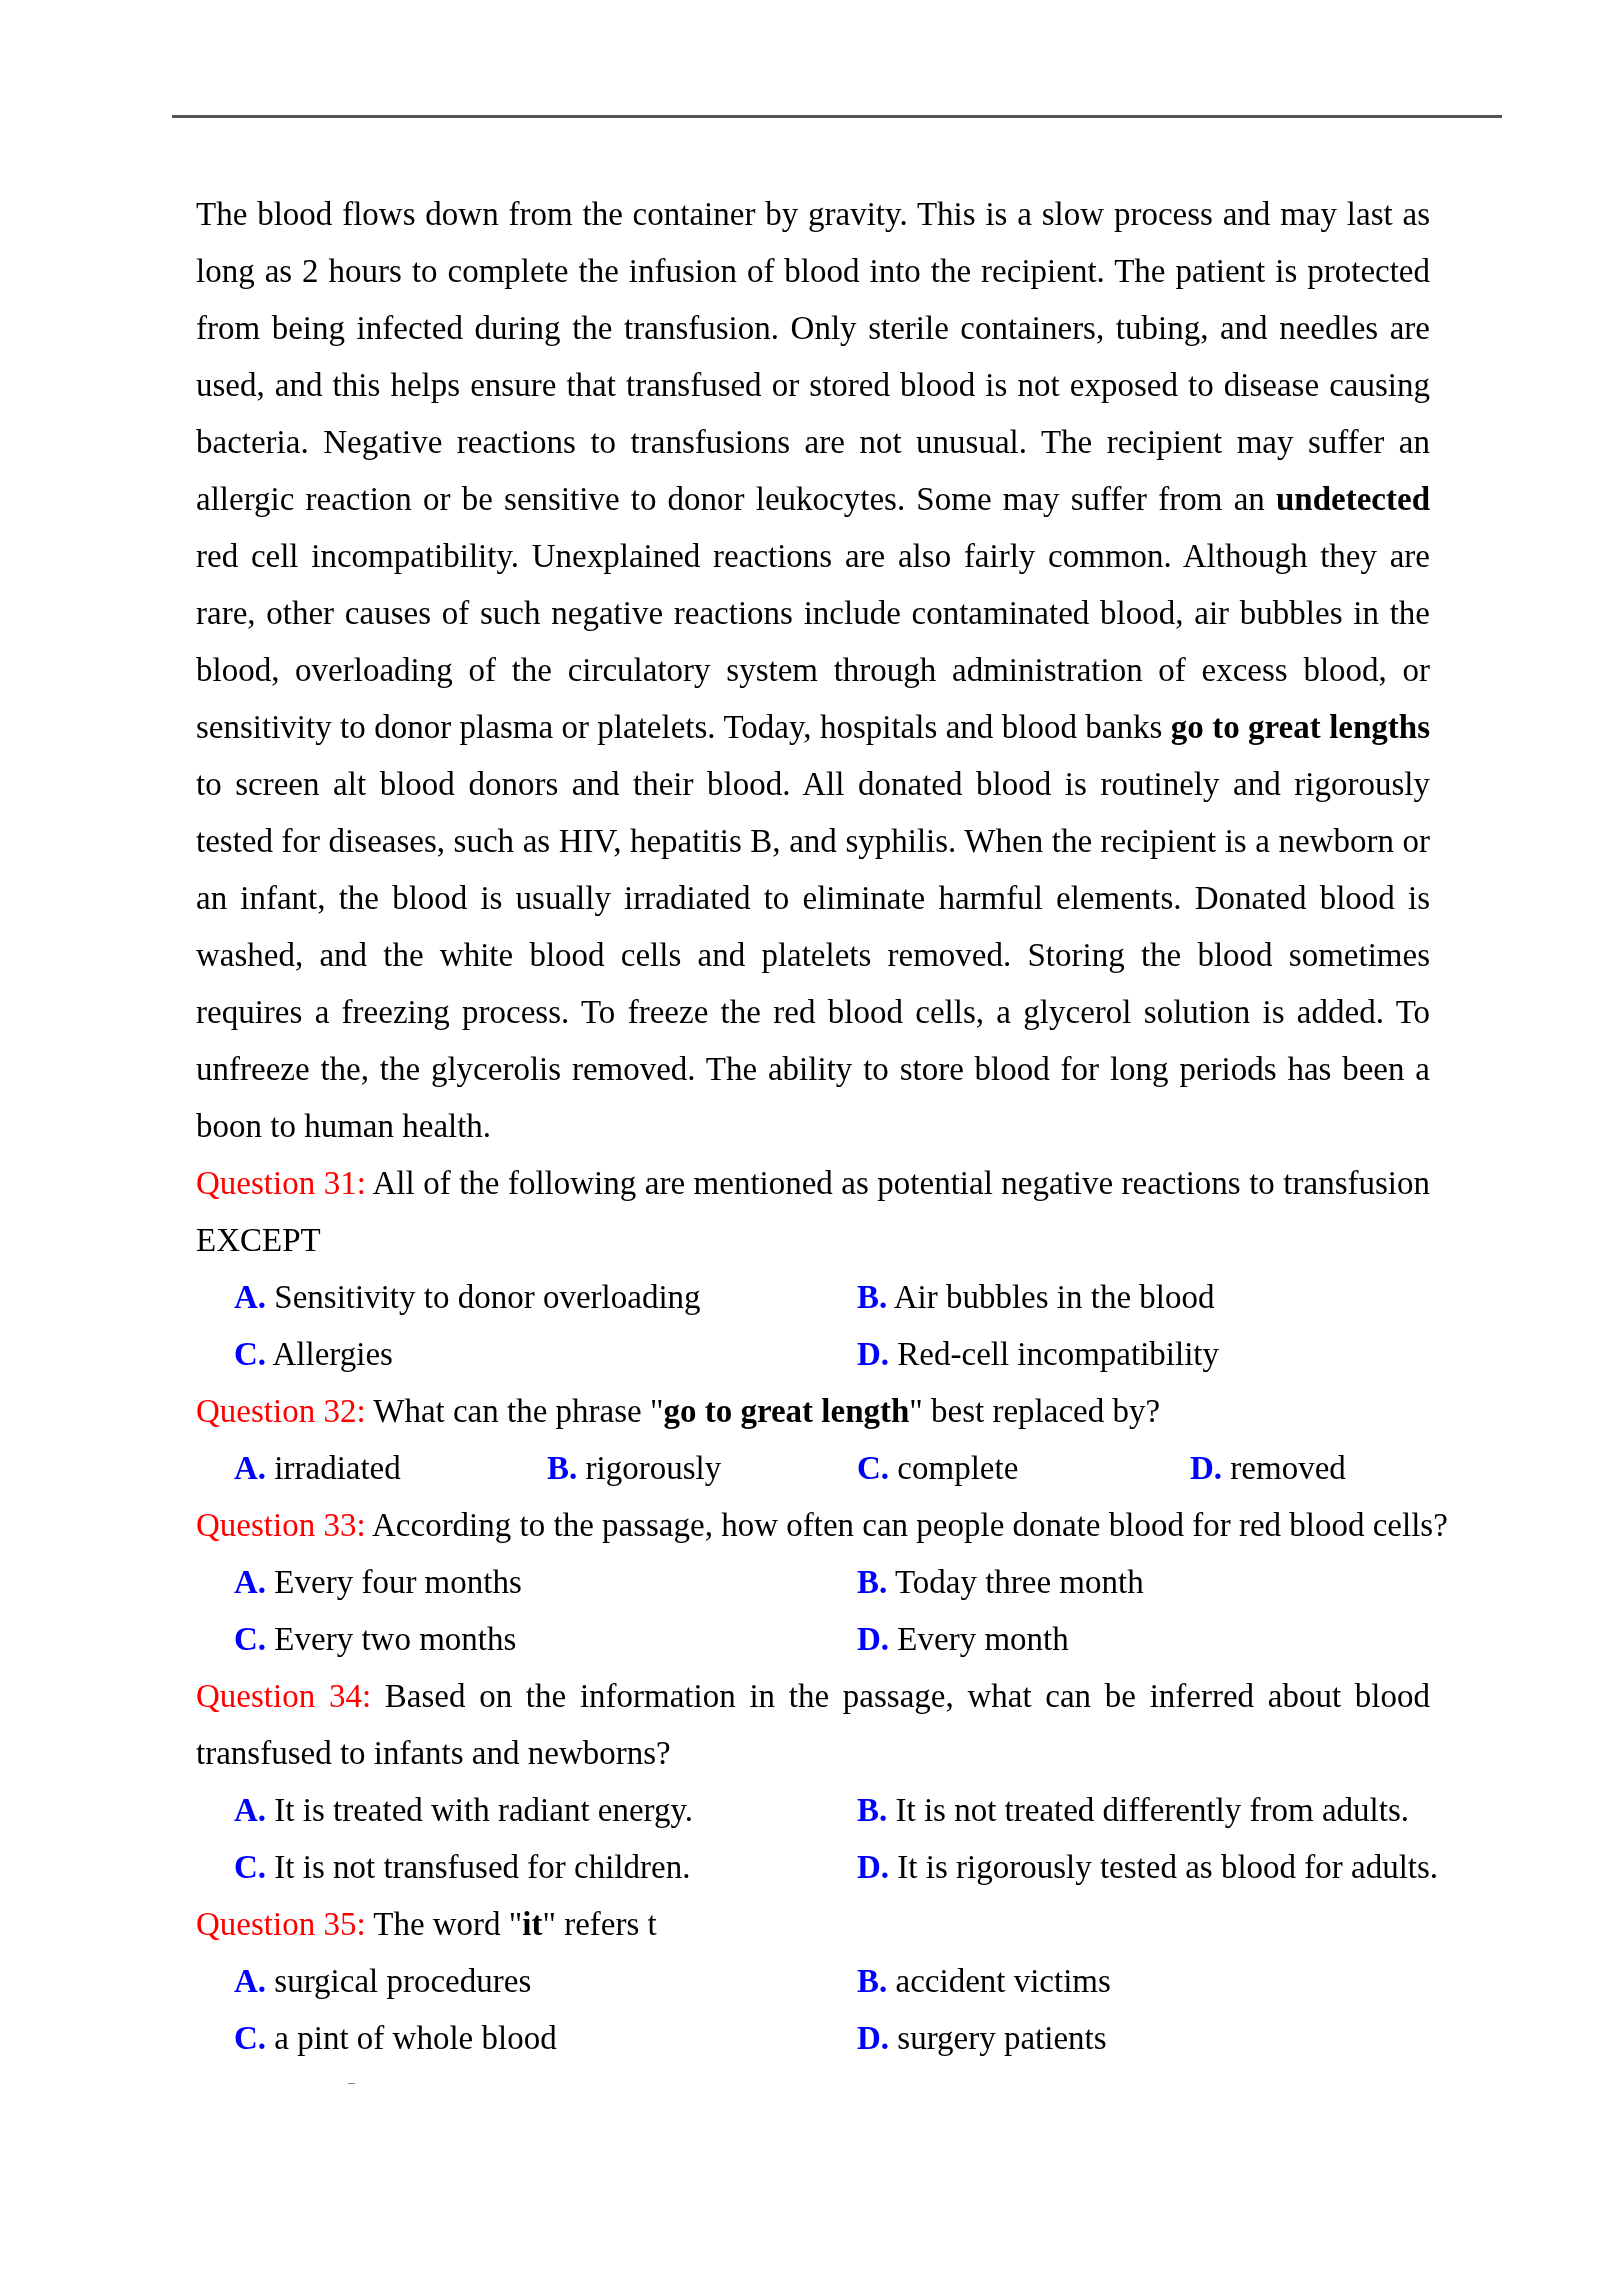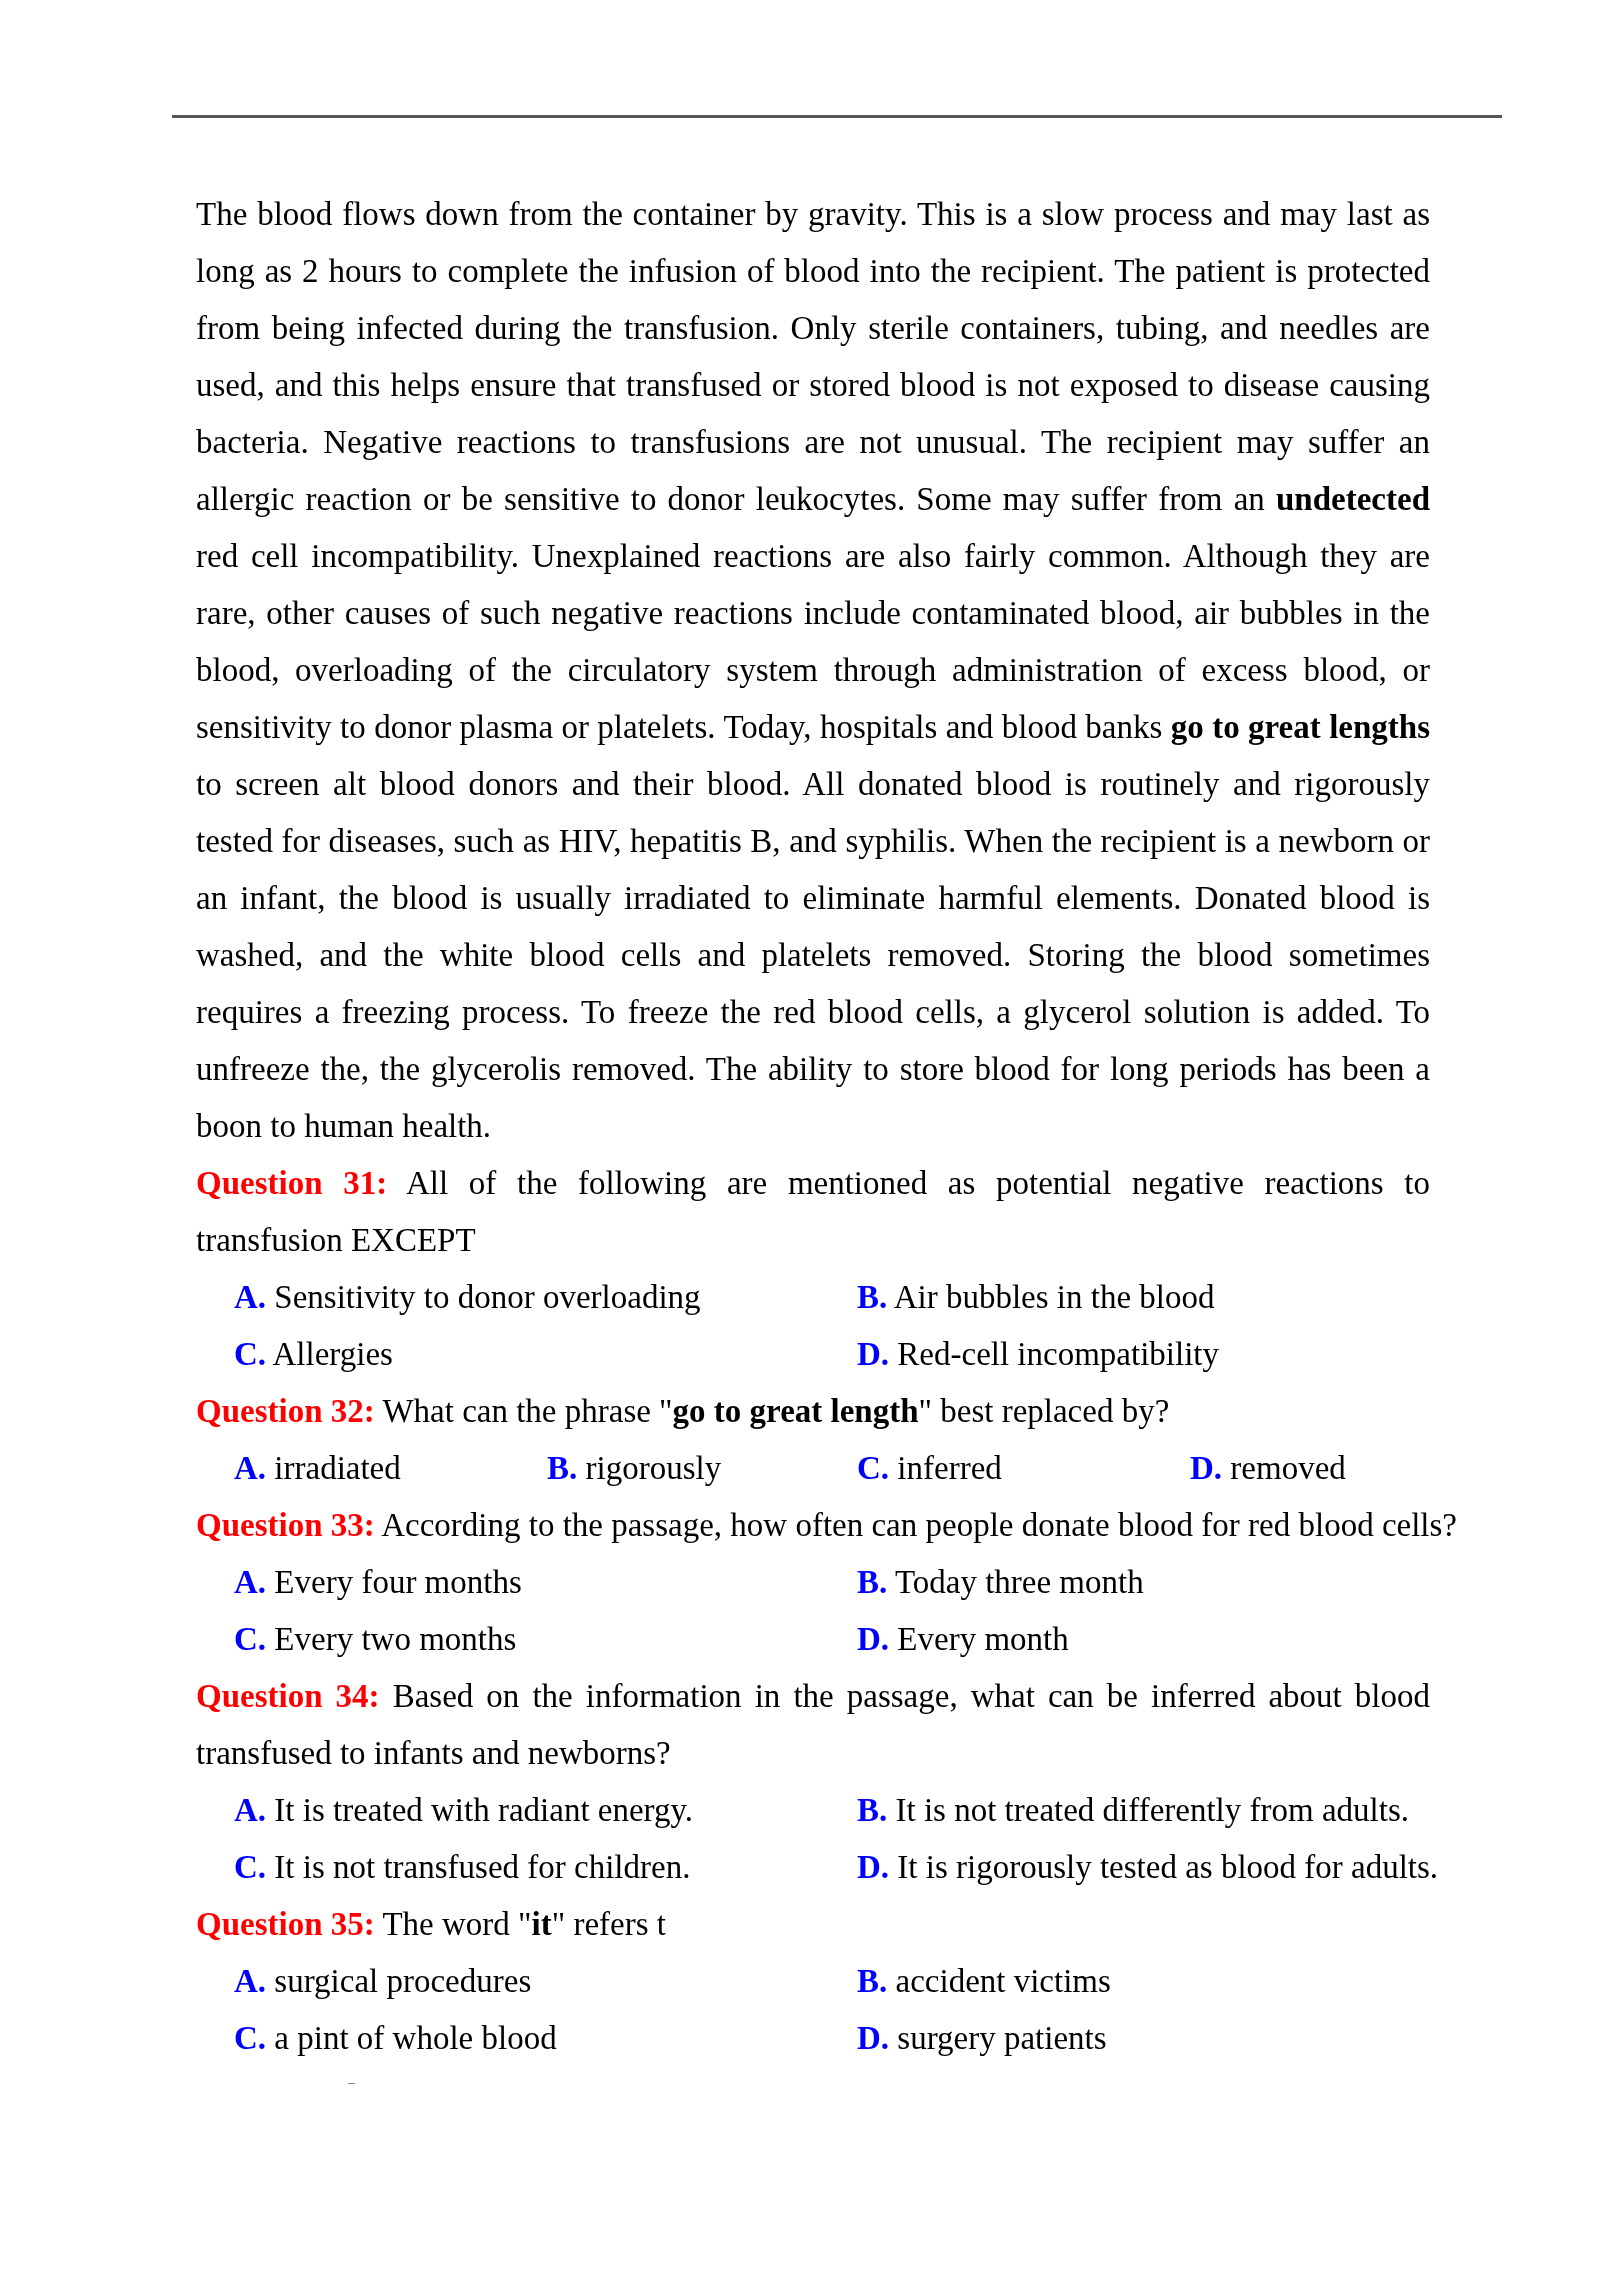--- a/index.html
+++ b/index.html
@@ -37,21 +37,21 @@
     margin: 0;
   }
   .passage b { font-weight: bold; }
   .question {
     margin: 0;
     text-align: justify;
     text-align-last: left;
   }
   .q-label {
     color: #ff0000;
-    font-weight: bold;
+    font-weight: normal;
   }
   .options {
     position: relative;
     height: auto;
   }
   .opt-row {
     position: relative;
     height: 57px;
     white-space: nowrap;
   }
@@ -101,21 +101,21 @@
       </div>
     </div>
   </div>
 
   <div>
     <p class="question"><span class="q-label">Question 32:</span><span> What can the phrase "</span><span class="q-bold">go to great length</span><span>" best replaced by?</span></p>
     <div class="options">
       <div class="opt-row">
         <span class="opt col4-a"><span class="opt-letter">A.</span><span> irradiated</span></span>
         <span class="opt col4-b"><span class="opt-letter">B.</span><span> rigorously</span></span>
-        <span class="opt col4-c"><span class="opt-letter">C.</span><span> inferred</span></span>
+        <span class="opt col4-c"><span class="opt-letter">C.</span><span> complete</span></span>
         <span class="opt col4-d"><span class="opt-letter">D.</span><span> removed</span></span>
       </div>
     </div>
   </div>
 
   <div>
     <p class="question" style="white-space: nowrap;"><span class="q-label">Question 33:</span><span> According to the passage, how often can people donate blood for red blood cells?</span></p>
     <div class="options">
       <div class="opt-row">
         <span class="opt col2-a"><span class="opt-letter">A.</span><span> Every four months</span></span>

